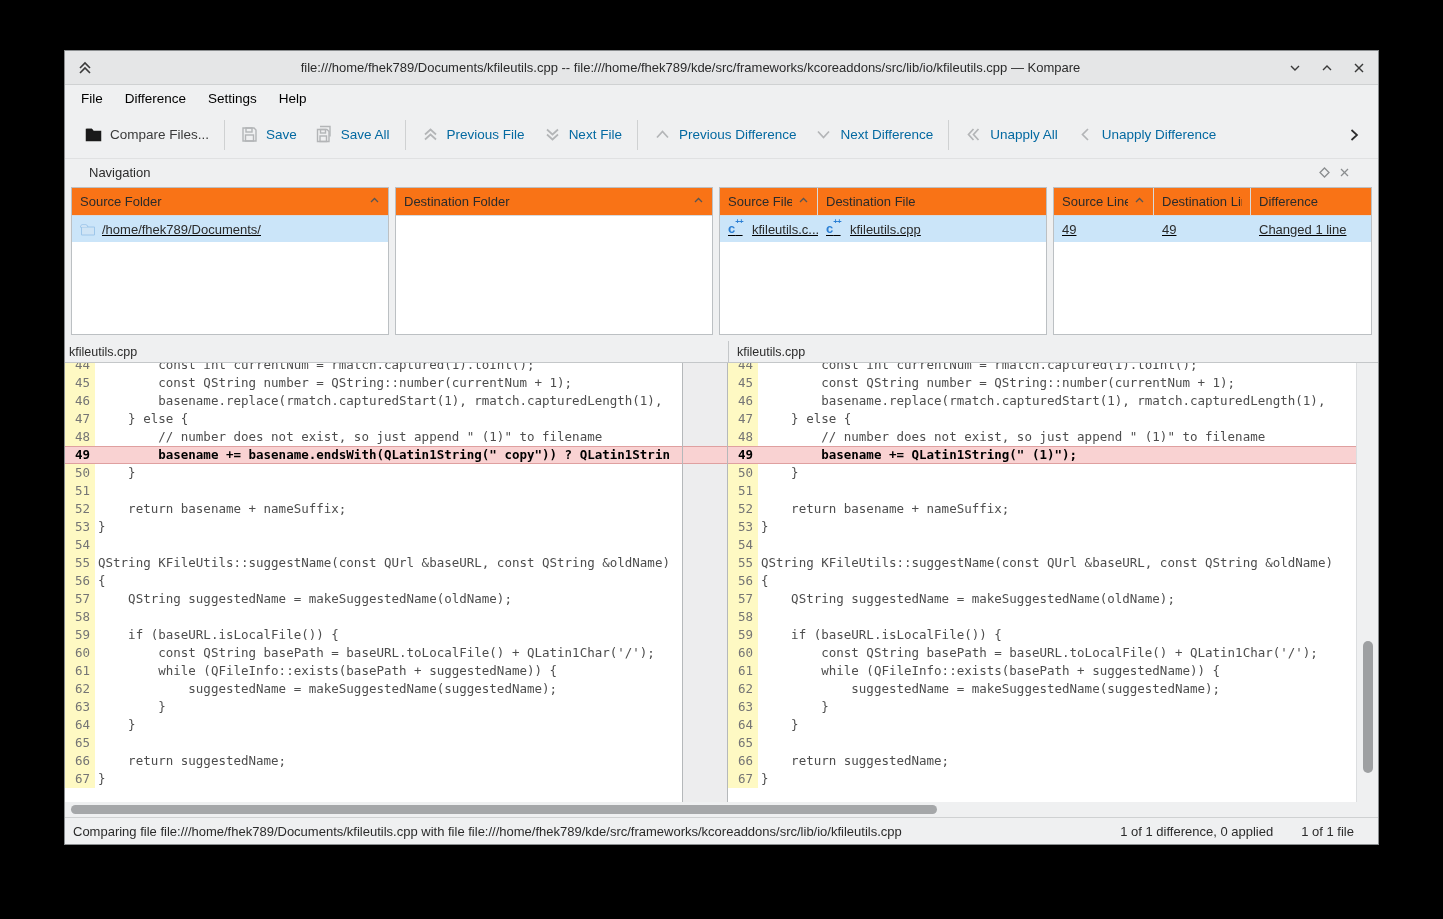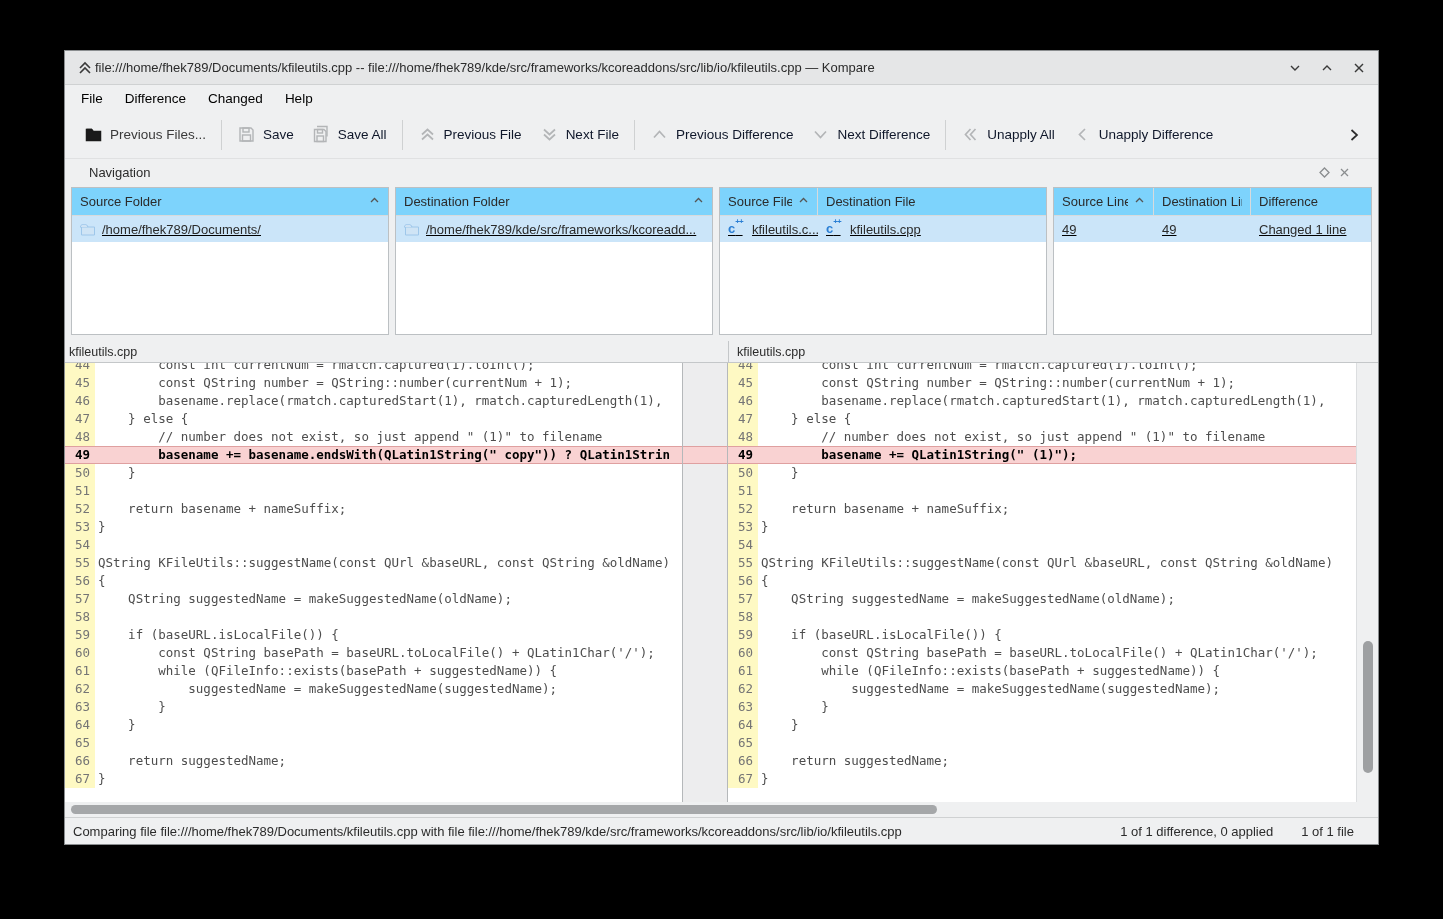--- a/index.html
+++ b/index.html
@@ -5,53 +5,53 @@
   * { margin:0; padding:0; box-sizing:border-box; }
   html,body { width:1443px; height:919px; background:#000; font-family:"Liberation Sans", sans-serif; overflow:hidden; }
 
   .window { position:absolute; left:64px; top:50px; width:1315px; height:795px;
             background:#eff0f1; border:1px solid #8a8d8f; display:flex; flex-direction:column; }
 
   
   .titlebar { height:34px; background:#e5e6e7; border-bottom:1px solid #cfd1d2;
               display:flex; align-items:center; padding:0 10px; flex:none; }
   .tb-icon { width:20px; height:20px; color:#3a3a3a; flex:none; }
-  .titlebar .title { flex:1; font-size:13px; color:#2b2b2b;
+  .titlebar .title { flex:1; text-align:center; font-size:13px; color:#2b2b2b;
                      white-space:nowrap; overflow:hidden; }
   .win-controls { display:flex; gap:14px; align-items:center; flex:none; color:#3a3a3a; }
   .win-btn { width:18px; height:18px; display:flex; align-items:center; justify-content:center; cursor:default; }
   .win-btn svg { width:14px; height:14px; }
 
   
   .menubar { height:26px; display:flex; align-items:center; padding:0 6px; gap:2px; flex:none; }
   .menu-item { font-size:13.5px; color:#000000; padding:3px 10px; border-radius:3px; }
 
   
   .toolbar { height:48px; display:flex; align-items:center; padding:0 10px; flex:none;
              border-bottom:1px solid #e0e1e2; }
   .tool-btn { display:flex; align-items:center; gap:7px; padding:8px 9px; font-size:13.5px;
               color:#3a3a3a; white-space:nowrap; border-radius:3px; }
-  .tool-btn.disabled { color:#0f172a; }
+  .tool-btn.disabled { color:#0369a1; }
   .tool-btn svg { width:19px; height:19px; flex:none; }
   .tool-sep { width:1px; height:30px; background:#cfd1d2; margin:0 6px; flex:none; }
   .tool-spacer { flex:1; }
   .overflow-btn { color:#2b2b2b; padding:6px; }
   .overflow-btn svg { width:16px; height:16px; }
 
   
   .nav-panel { height:182px; flex:none; display:flex; flex-direction:column; }
   .nav-titlebar { height:26px; display:flex; align-items:center; padding:0 24px; flex:none; }
   .nav-title { font-size:13px; color:#2b2b2b; flex:1; }
   .nav-tb-btn { color:#8a8d8f; width:20px; height:20px; display:flex; align-items:center; justify-content:center; }
   .nav-tb-btn svg { width:11px; height:11px; }
   .nav-panes { flex:1; display:flex; padding:2px 6px 6px 6px; gap:6px; }
   .nav-pane { background:#fff; border:1px solid #bcc0c3; display:flex; flex-direction:column; overflow:hidden; }
   .np1 { width:318px; flex:none; } .np2 { width:318px; flex:none; }
   .np3 { width:328px; flex:none; } .np4 { flex:1; }
-  .nav-header { height:28px; display:flex; flex:none; border-bottom:1px solid #d7dadc; background:#7dd3fc; }
+  .nav-header { height:28px; display:flex; flex:none; border-bottom:1px solid #d7dadc; background:#f97316; }
   .nav-hcell { display:flex; align-items:center; font-size:13px; color:#2b2b2b; padding:0 8px;
                border-right:1px solid #d7dadc; overflow:hidden; white-space:nowrap; }
   .nav-hcell:last-child { border-right:none; }
   .nav-hcell .hlabel { flex:1; overflow:hidden; white-space:nowrap; }
   .sort-arrow { color:#555; margin-left:6px; flex:none; }
   .sort-arrow svg { width:11px; height:11px; }
   .nav-row { height:26px; display:flex; align-items:center; background:var(--sel,#cbe5f9); flex:none;text-decoration:underline; }
   .nav-cell { display:flex; align-items:center; gap:6px; font-size:13px; color:#2b2b2b;
               padding:0 8px; overflow:hidden; white-space:nowrap; height:100%; }
   .file-icon { flex:none; width:16px; height:16px; }
@@ -123,31 +123,31 @@
             <line x1="3" y1="3" x2="11" y2="11"></line>
             <line x1="11" y1="3" x2="3" y2="11"></line>
           </svg>
       </span>
     </div>
   </div>
 
   <div class="menubar">
     <span class="menu-item">File</span>
     <span class="menu-item">Difference</span>
-    <span class="menu-item">Changed</span>
+    <span class="menu-item">Settings</span>
     <span class="menu-item">Help</span>
   </div>
 
   <div class="toolbar">
     <div class="tool-btn">
       <svg viewBox="0 0 19 19" fill="none" stroke="#1a1a1a" stroke-width="1.5">
         <path d="M2.5 4.5 h5 l1.5 2 h7.5 v9 h-14 z" fill="#1a1a1a"></path>
         <path d="M2.5 4.5 h5 l1.5 2" stroke="#1a1a1a"></path>
       </svg>
-      <span>Previous Files...</span>
+      <span>Compare Files...</span>
     </div>
     <div class="tool-sep"></div>
     <div class="tool-btn disabled">
       <svg viewBox="0 0 19 19" fill="none" stroke="#b3b5b7" stroke-width="1.4">
         <path d="M3 3 h11 l2 2 v11 h-13 z"></path>
           <rect x="6" y="3" width="6" height="4"></rect>
           <rect x="5.5" y="10" width="8" height="6"></rect>
       </svg>
       <span>Save</span>
     </div>
@@ -249,29 +249,20 @@
       </div>
       <div class="nav-pane np2">
         <div class="nav-header">
           <div class="nav-hcell" style="flex:1">
             <span class="hlabel">Destination Folder</span>
             <span class="sort-arrow">
               <svg viewBox="0 0 11 11" fill="none" stroke="#555" stroke-width="1.3">
                   <polyline points="2,7 5.5,3.5 9,7"></polyline>
                 </svg>
             </span>
-          </div>
-        </div>
-        <div class="nav-row">
-          <div class="nav-cell" style="flex:1">
-            <svg class="file-icon" viewBox="0 0 16 16">
-              <path d="M1.5 4 h5 l1.5 2 h6.5 v8 h-13 z" fill="#cfe4f5" stroke="#9ec7ea" stroke-width="1"></path>
-              <path d="M1.5 4 h5 l1.5 2 h-8 z" fill="#fff" stroke="#9ec7ea" stroke-width="1"></path>
-            </svg>
-            <span>/home/fhek789/kde/src/frameworks/kcoreadd...</span>
           </div>
         </div>
       </div>
       <div class="nav-pane np3">
         <div class="nav-header">
           <div class="nav-hcell" style="width:98px; flex:none;">
             <span class="hlabel">Source File</span>
             <span class="sort-arrow">
               <svg viewBox="0 0 11 11" fill="none" stroke="#555" stroke-width="1.3">
                   <polyline points="2,7 5.5,3.5 9,7"></polyline>

